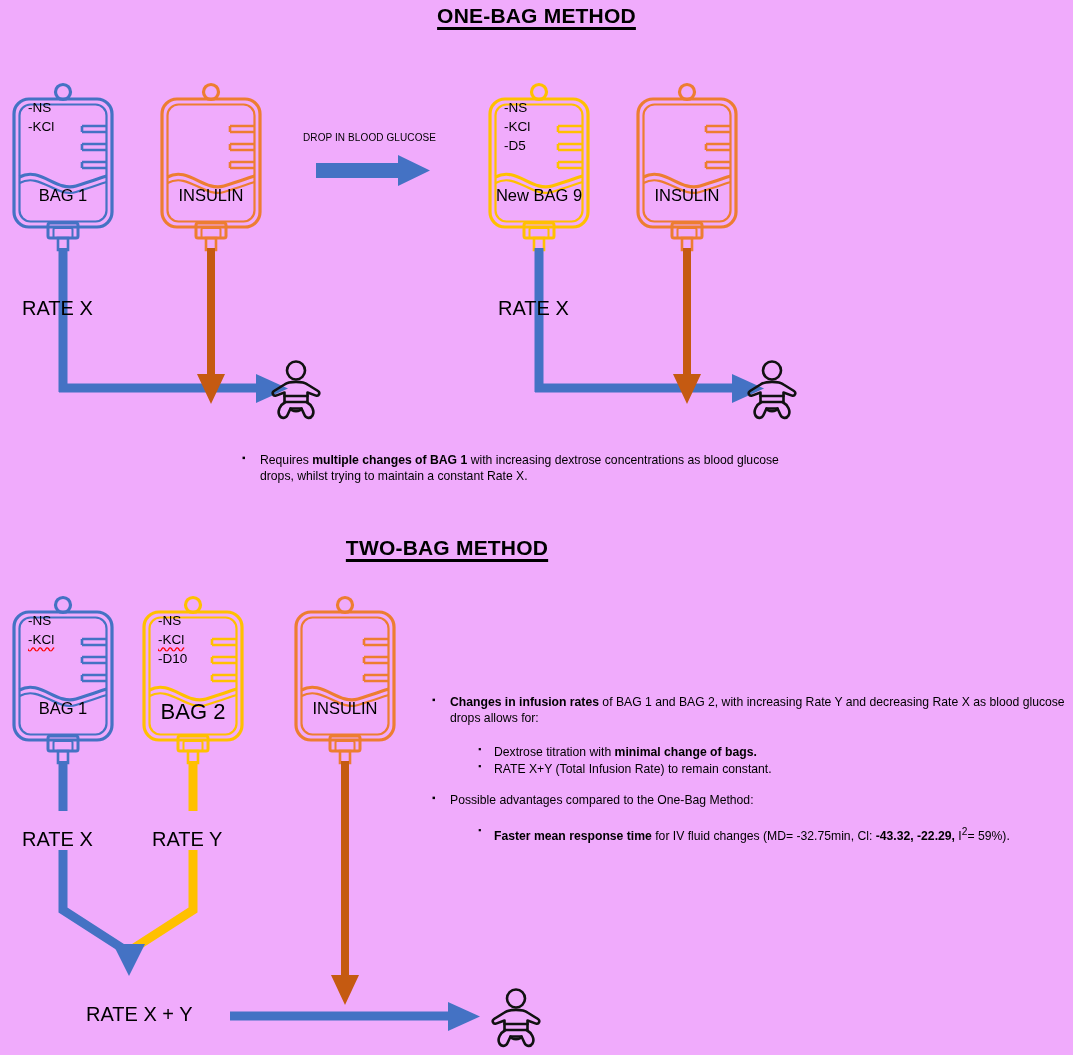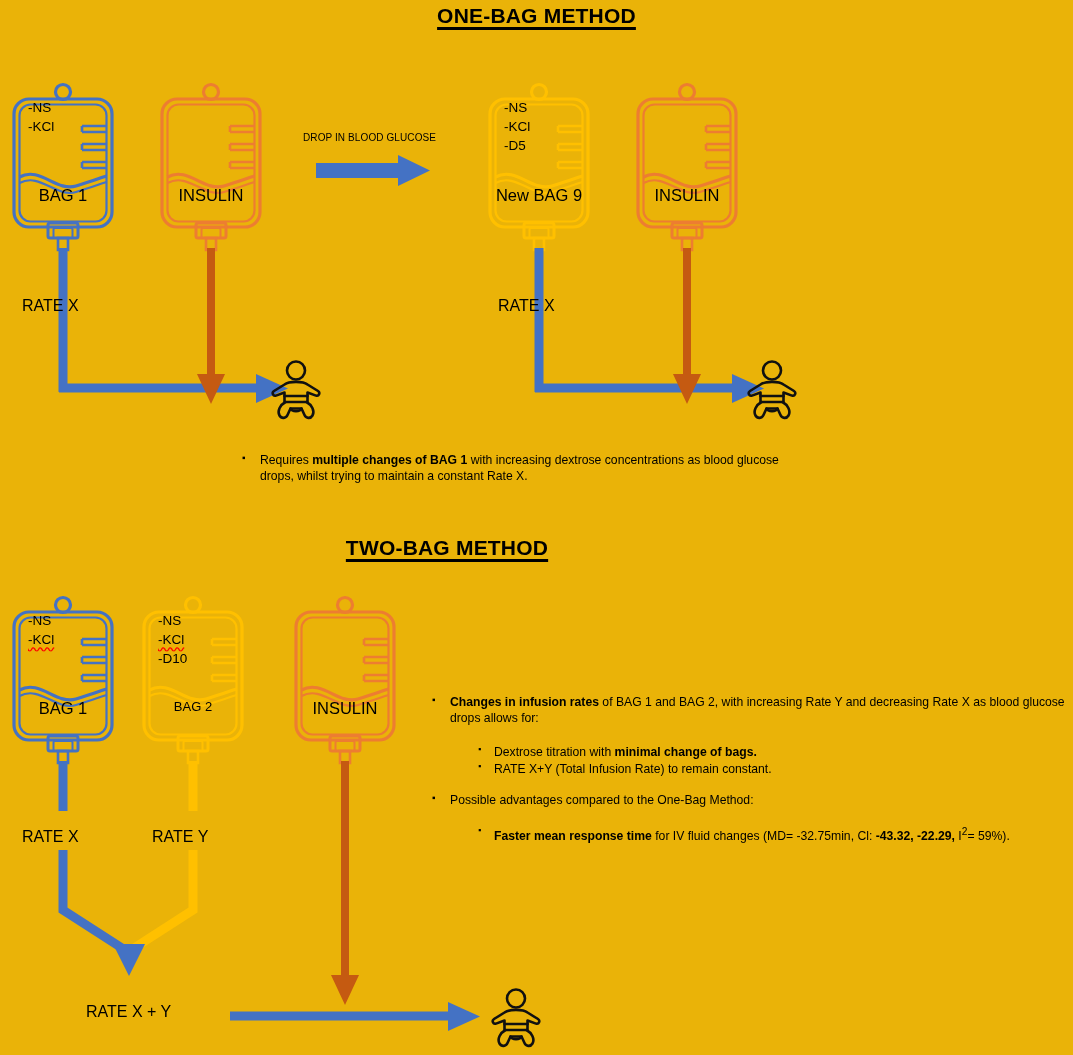--- a/index.html
+++ b/index.html
@@ -10,21 +10,21 @@
   }
   body {
     font-family: "Liberation Sans", sans-serif;
     color: #000000;
   }
   #page {
     position: relative;
     width: 1073px;
     height: 1055px;
     overflow: hidden;
-    background: #eab308;
+    background: #f0abfc;
   }
   .abs { position: absolute; }
 
   .section-title {
     font-weight: bold;
     font-size: 21px;
     letter-spacing: 0.2px;
     text-decoration: underline;
     text-underline-offset: 4px;
     text-decoration-thickness: 2.5px;
@@ -33,21 +33,21 @@
   }
 
   .drop-label {
     font-size: 10px;
     letter-spacing: 0.1px;
     white-space: nowrap;
     color: #000;
   }
 
   .rate-label {
-    font-size: 16px;
+    font-size: 20px;
     white-space: nowrap;
     color: #000;
   }
 
   .bullets {
     font-size: 12.2px;
     line-height: 1.35;
     color: #000;
   }
   .bullets ul {
@@ -294,21 +294,21 @@
         <path d="M72 62 h24 M72 68 h24 M72 62 v6" stroke-width="2.6"></path>
         <path d="M72 80 h24 M72 86 h24 M72 80 v6" stroke-width="2.6"></path>
       </g>
     </svg>
   </div>
   <div class="abs" style="left:158px; top:611px; font-size:13.5px; line-height:1.42; color:#000;">
     <div>-NS</div>
     <div style="text-decoration: underline wavy #FF0000; text-decoration-skip-ink:none; text-underline-offset:2px;">-KCl</div>
     <div>-D10</div>
   </div>
-  <div class="abs" style="left:140px; top:699px; width:106px; text-align:center; font-size:13px;">BAG 2</div>
+  <div class="abs" style="left:140px; top:699px; width:106px; text-align:center; font-size:22px;">BAG 2</div>
   <div class="abs" style="left:140px; top:735px;">
     <svg class="tube-svg" width="106" height="110" viewBox="0 0 106 110">
       <g fill="none" stroke="#FFC000">
         <rect x="38" y="1" width="30" height="15" rx="2" stroke-width="3"></rect>
         <rect x="43.5" y="6" width="19" height="10" rx="1.5" stroke-width="2"></rect>
         <path d="M48 16 h10 v12 h-10 z" stroke-width="2.6"></path>
       </g>
       <path d="M53 26 V 76" stroke="#FFC000" stroke-width="9" fill="none"></path>
     </svg>
   </div>

